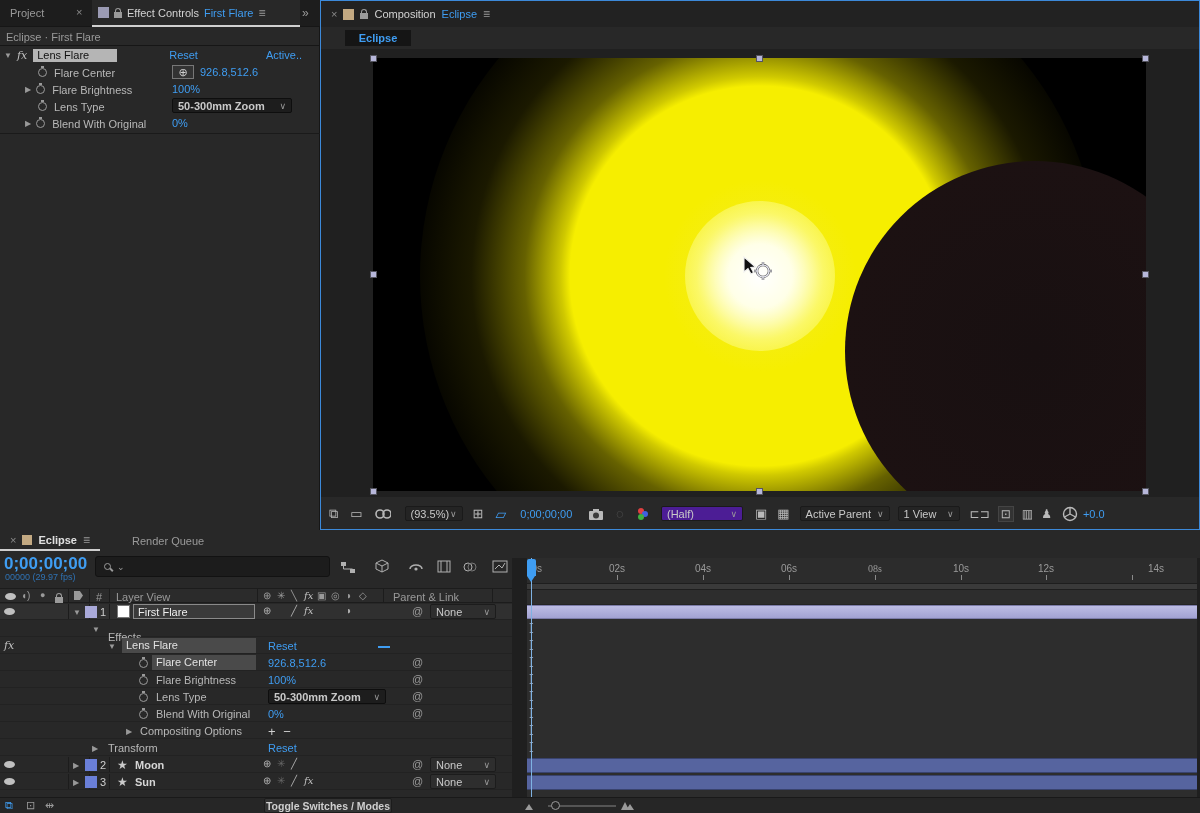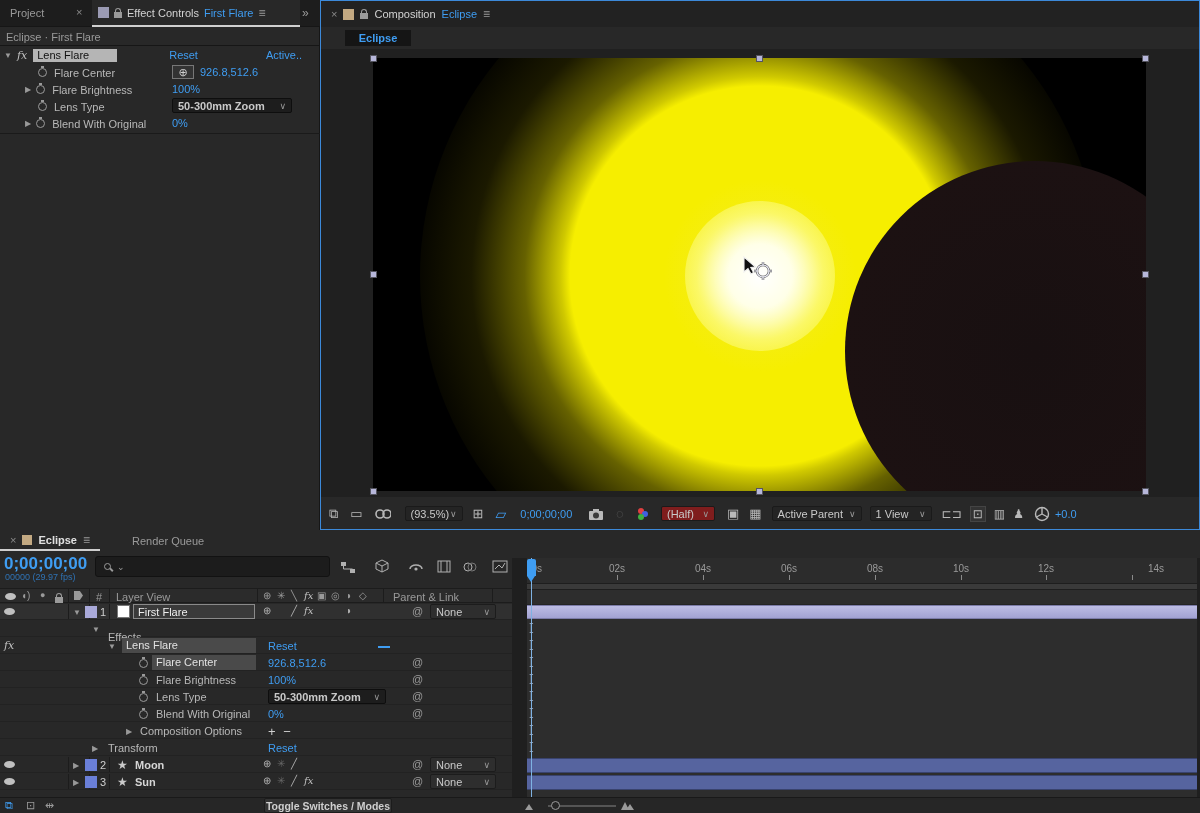--- a/index.html
+++ b/index.html
@@ -225,21 +225,21 @@
     <span style="margin-left:10px;font-size:13px;">⊞</span>
     <span style="margin-left:12px;font-size:14px;color:#3f9df2;">▱</span>
     <span class="blue" style="margin-left:14px;">0;00;00;00</span>
     <svg class="ic" style="margin-left:16px;" width="16" height="14" viewBox="0 0 16 14">
           <use href="#g-cam"></use>
         </svg>
     <span style="margin-left:12px;color:#666;font-size:13px;">◌</span>
     <svg class="ic" style="margin-left:12px;" width="13" height="14" viewBox="0 0 13 14">
           <use href="#g-rgb"></use>
         </svg>
-    <div class="dd" style="margin-left:12px;width:54px;background:#7f1d1d;border-color:#1a1a1a;">
+    <div class="dd" style="margin-left:12px;width:82px;background:#4c1d95;border-color:#1a1a1a;">
       <span>(Half)</span>
       <span class="chev">∨</span>
     </div>
     <span style="margin-left:12px;font-size:13px;">▣</span>
     <span style="margin-left:10px;font-size:13px;">▦</span>
     <div class="dd" style="margin-left:10px;width:90px;background:#242424;border-color:#1a1a1a;">
       <span>Active Parent</span>
       <span class="chev">∨</span>
     </div>
     <div class="dd" style="margin-left:8px;width:62px;background:#242424;border-color:#1a1a1a;">
@@ -381,21 +381,21 @@
 
   <div class="abs" style="left:0;top:176px;width:512px;height:16px;border-bottom:1px solid #222;">
     <span class="sw abs" style="left:139px;top:3px;"></span>
     <span class="abs row-lbl" style="left:156px;top:2px;">Blend With Original</span>
     <span class="abs blue" style="left:268px;top:2px;">0%</span>
     <span class="abs whip" style="left:412px;top:1px;">@</span>
   </div>
 
   <div class="abs" style="left:0;top:193px;width:512px;height:16px;border-bottom:1px solid #222;">
     <span class="abs tri" style="left:126px;top:4px;">▶</span>
-    <span class="abs row-lbl" style="left:140px;top:2px;">Composition Options</span>
+    <span class="abs row-lbl" style="left:140px;top:2px;">Compositing Options</span>
     <span class="abs" style="left:268px;top:1px;color:#d0d0d0;font-size:13px;letter-spacing:2px;">+ −</span>
   </div>
 
   <div class="abs" style="left:0;top:210px;width:512px;height:16px;border-bottom:1px solid #222;">
     <span class="abs tri" style="left:92px;top:4px;">▶</span>
     <span class="abs row-lbl" style="left:108px;top:2px;">Transform</span>
     <span class="abs blue" style="left:268px;top:2px;">Reset</span>
   </div>
 
   <div class="abs" style="left:0;top:227px;width:512px;height:16px;border-bottom:1px solid #222;">
@@ -441,21 +441,21 @@
 
   <div class="abs" style="left:512px;top:28px;width:15px;height:240px;background:#1f1f1f;"></div>
 
   <div class="abs" style="left:527px;top:28px;width:670px;height:242px;background:#2d2d2d;overflow:hidden;">
 
     <div class="abs" style="left:0;top:0;width:670px;height:26px;background:#2c2c2c;border-bottom:1px solid #1e1e1e;">
       <span class="rlabel" style="left:7px;">00s</span>
       <span class="rlabel" style="left:90px;">02s</span>
       <span class="rlabel" style="left:176px;">04s</span>
       <span class="rlabel" style="left:262px;">06s</span>
-      <span class="rlabel" style="left:348px;">08s</span>
+      <span class="rlabel" style="left:348px;font-family:Liberation Serif, serif;">08s</span>
       <span class="rlabel" style="left:434px;">10s</span>
       <span class="rlabel" style="left:519px;">12s</span>
       <span class="rlabel" style="left:629px;">14s</span>
       <span class="tick" style="left:90px;"></span>
           <span class="tick" style="left:176px;"></span>
       <span class="tick" style="left:262px;"></span>
           <span class="tick" style="left:348px;"></span>
       <span class="tick" style="left:434px;"></span>
           <span class="tick" style="left:519px;"></span>
       <span class="tick" style="left:605px;"></span>

